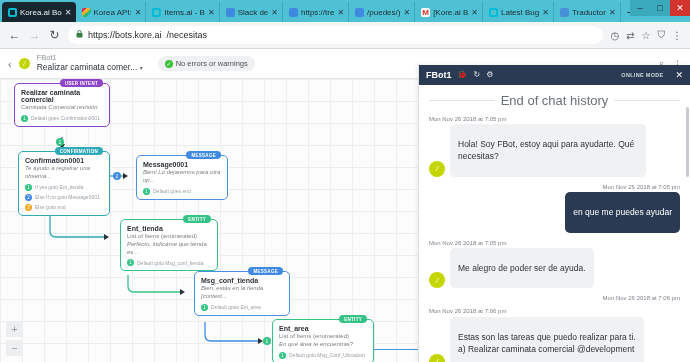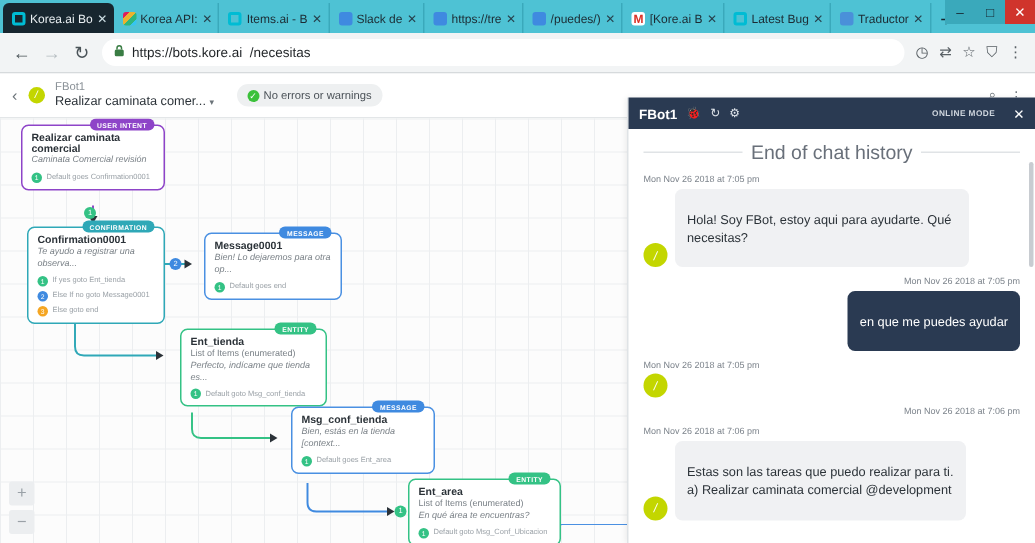--- a/index.html
+++ b/index.html
@@ -523,20 +523,21 @@
         <div class="stamp right">Mon Nov 26 2018 at 7:05 pm</div>
         <div class="bubwrap right">
           <div class="bubble user">en que me puedes ayudar</div>
         </div>
       </div>
 
       <div class="msgrow">
         <div class="stamp">Mon Nov 26 2018 at 7:05 pm</div>
         <div class="bubwrap">
           <span class="avatar">/</span>
+          <div class="bubble">Me alegro de poder ser de ayuda.</div>
         </div>
       </div>
 
       <div class="msgrow">
         <div class="stamp right">Mon Nov 26 2018 at 7:06 pm</div>
       </div>
 
       <div class="msgrow">
         <div class="stamp">Mon Nov 26 2018 at 7:06 pm</div>
         <div class="bubwrap">

